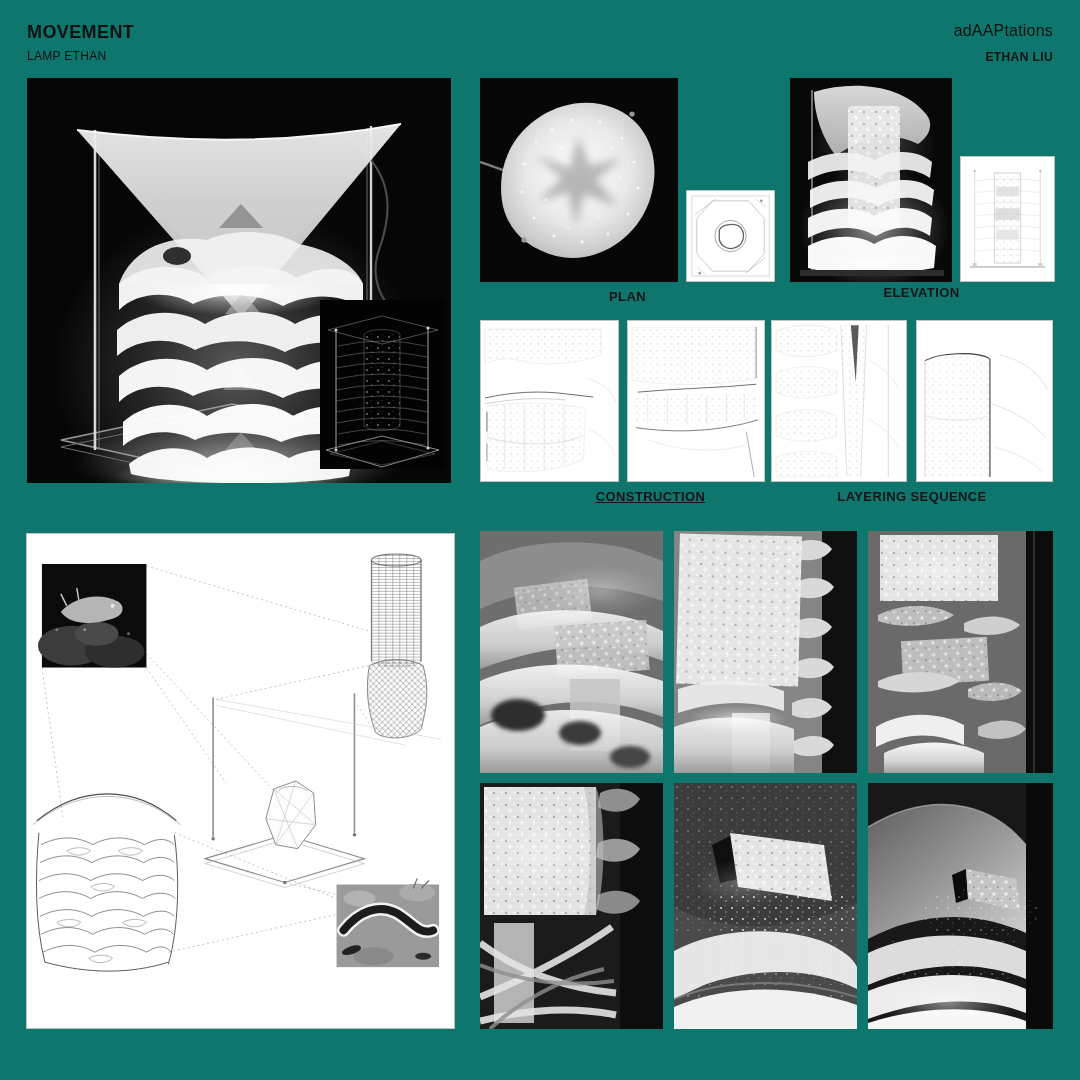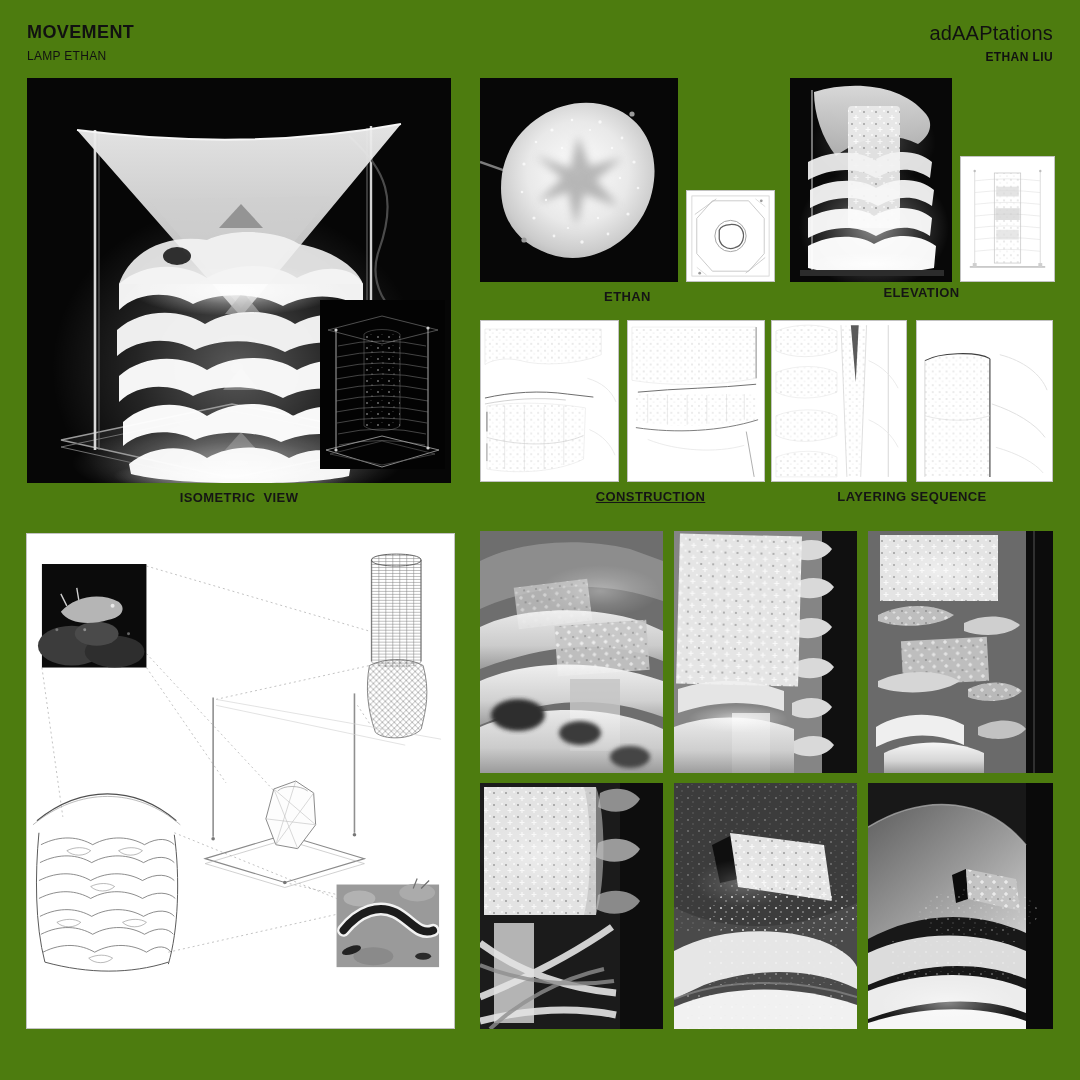--- a/index.html
+++ b/index.html
@@ -1,22 +1,22 @@
 <!DOCTYPE html>
 <html><head>
 <meta charset="utf-8">
 <style>
   * { margin:0; padding:0; box-sizing:border-box; }
   html,body { background:#ffffff; }
   body { font-family:"Liberation Sans", sans-serif; color:#111; }
-  .board { position:relative; width:1080px; height:1080px; background:#4d7c0f; overflow:hidden; }
+  .board { position:relative; width:1080px; height:1080px; background:#0f766e; overflow:hidden; }
   .abs { position:absolute; }
   .title { font-size:18px; font-weight:800; letter-spacing:.4px; }
   .subtitle { font-size:12px; font-weight:400; letter-spacing:.3px; }
-  .brand { font-size:20px; font-weight:400; letter-spacing:.2px; text-align:center; }
+  .brand { font-size:16px; font-weight:400; letter-spacing:.2px; text-align:center; }
   .author { font-size:12px; font-weight:700; letter-spacing:.4px; text-align:left; }
   .caption { font-size:13px; font-weight:700; letter-spacing:.4px; color:#151515;
              text-align:center; white-space:pre; }
   figure { position:absolute; overflow:hidden; }
   figure.bordered { border:1px solid #c3c3c3; background:#fff; }
   figure svg { display:block; width:100%; height:100%; }
   .photo { background:#070707; }
 </style>
 </head>
 <body>
@@ -150,21 +150,20 @@
         <path d="M44 34 C50 28 74 28 80 34 L80 126 C72 132 52 132 44 126 Z" fill="none" stroke="#777" stroke-width=".6" opacity=".8"></path>
         <polygon points="6,150 62,136 119,150 62,167" fill="none" stroke="#9a9a9a" stroke-width=".9"></polygon>
         <polygon points="10,154 62,141 115,154 62,165" fill="none" stroke="#5f5f5f" stroke-width=".6"></polygon>
         <circle cx="16" cy="30" r="1.6" fill="#cfcfcf"></circle>
           <circle cx="108" cy="28" r="1.6" fill="#cfcfcf"></circle>
         <circle cx="16" cy="150" r="1.6" fill="#cfcfcf"></circle>
           <circle cx="108" cy="148" r="1.6" fill="#cfcfcf"></circle>
       </svg>
     </figure>
   </figure>
-  <div class="abs caption" style="left:27px; top:490px; width:424px;">ISOMETRIC  VIEW</div>
 
   <figure class="photo" style="left:480px; top:78px; width:198px; height:204px;">
     <svg viewBox="0 0 198 204">
       <rect width="198" height="204" fill="#070707"></rect>
       <path d="M0 84 L40 98" stroke="#aeaeae" stroke-width="2.4" opacity=".7"></path>
       <path d="M22 96 C30 46 80 18 120 26 C162 34 182 72 172 114 C162 158 118 188 76 178 C38 168 16 140 22 96 Z" fill="url(#planGlow)"></path>
       <g fill="#8b8b8b" opacity=".6" filter="url(#soft4)">
         <polygon points="98,58 110,88 142,80 116,102 138,128 104,116 96,148 88,114 58,124 82,100 56,78 90,90"></polygon>
       </g>
       <g fill="#ffffff" opacity=".75">
@@ -201,21 +200,21 @@
       <rect x="5" y="5" width="79" height="82" fill="none" stroke="#cfcfcf" stroke-width=".8"></rect>
       <polygon points="26,10 63,10 79,28 79,64 63,82 26,82 10,64 10,28" fill="none" stroke="#bdbdbd" stroke-width=".8"></polygon>
       <circle cx="44.5" cy="46" r="16" fill="none" stroke="#9a9a9a" stroke-width=".9"></circle>
       <path d="M33 40 C36 33 52 32 56 39 C60 46 57 56 49 58 C41 61 32 55 33 46 Z" fill="none" stroke="#5f5f5f" stroke-width="1.3"></path>
       <path d="M8 24 L30 8 M60 84 L80 68" stroke="#b9b9b9" stroke-width=".7"></path>
       <path d="M10 78 L20 86 M70 8 L80 16" stroke="#c9c9c9" stroke-width=".6"></path>
       <circle cx="13" cy="84" r="1.4" fill="#9a9a9a"></circle>
         <circle cx="76" cy="10" r="1.4" fill="#9a9a9a"></circle>
     </svg>
   </figure>
-  <div class="abs caption" style="left:480px; top:289px; width:295px;">ETHAN</div>
+  <div class="abs caption" style="left:480px; top:289px; width:295px;">PLAN</div>
 
   <figure class="photo" style="left:790px; top:78px; width:162px; height:204px;">
     <svg viewBox="0 0 162 204">
       <rect width="162" height="204" fill="#080808"></rect>
       <ellipse cx="84" cy="150" rx="75" ry="62" fill="url(#glow)" opacity=".55"></ellipse>
       <ellipse cx="84" cy="64" rx="62" ry="44" fill="url(#glow)" opacity=".3"></ellipse>
       <line x1="22" y1="12" x2="22" y2="196" stroke="#8f8f8f" stroke-width="1.6"></line>
       <path d="M24 14 C62 2 112 6 136 36 C144 46 140 58 128 66 C100 52 70 60 46 78 C32 60 24 36 24 14 Z" fill="url(#sheet)" opacity=".9"></path>
       <rect x="58" y="28" width="52" height="122" rx="4" fill="url(#sparkleB)" opacity=".95"></rect>
       <path d="M18 84 C40 72 68 72 84 82 C104 70 128 72 142 84 L140 100 C122 88 104 90 86 100 C66 88 40 90 18 102 Z" fill="#f2f2f2" opacity=".92"></path>

